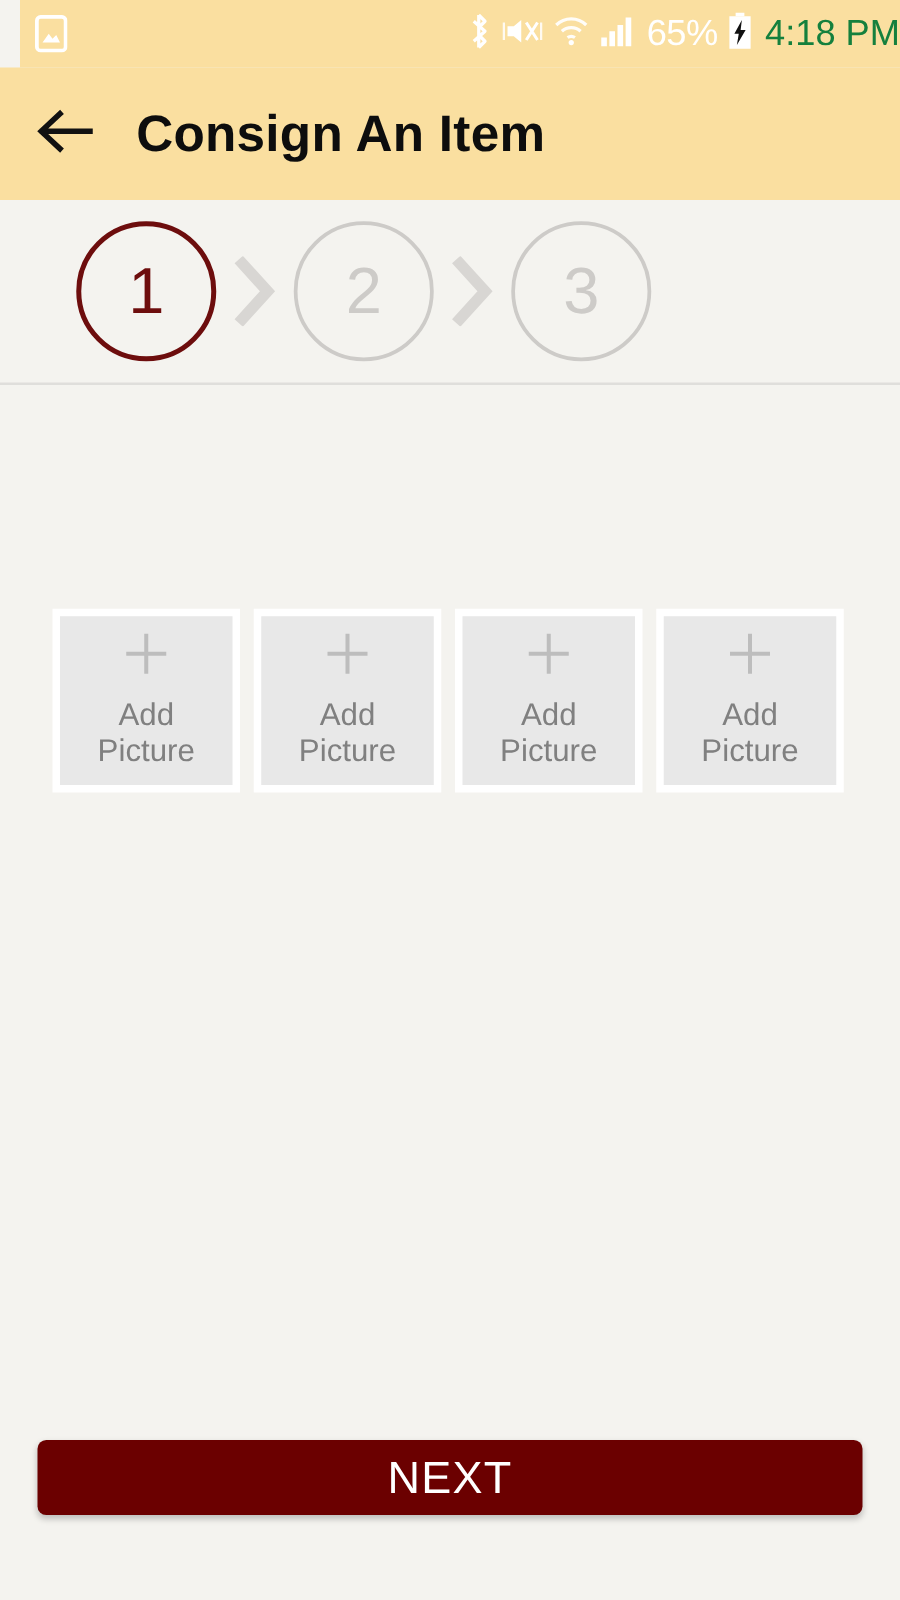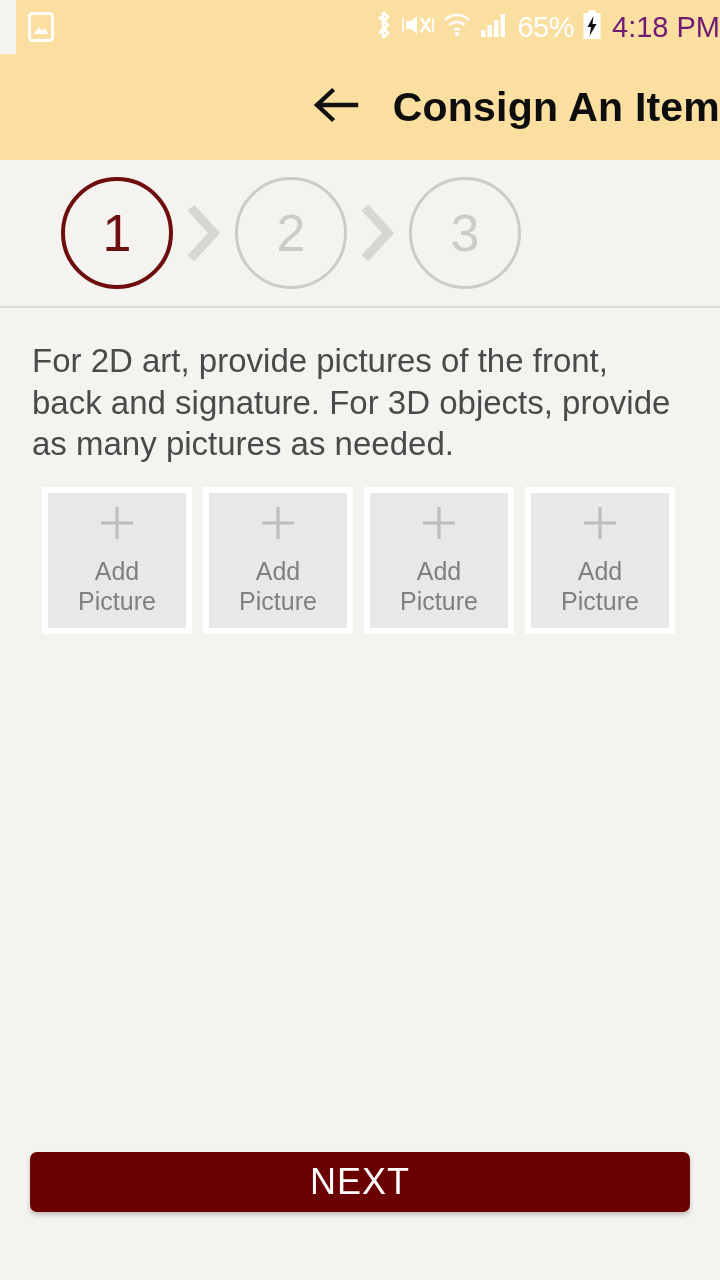--- a/index.html
+++ b/index.html
@@ -22,28 +22,28 @@
     margin-left:auto; display:flex; align-items:center; gap:9px;
     padding-right:16px; color:#ffffff;
   }
   .sb-gallery-icon { width:26px; height:30px; display:block; }
   .sb-icon { display:block; }
   .sb-battery-text {
     color:#ffffff; font-size:29px; font-weight:400; letter-spacing:-0.5px;
     line-height:1; font-family:"Liberation Sans", sans-serif;
   }
   .sb-time {
-    color:#701a75; font-size:29px; font-weight:400; letter-spacing:0px;
+    color:#15803d; font-size:29px; font-weight:400; letter-spacing:0px;
     line-height:1; margin-left:2px;
   }
 
   
   .appbar {
     position:absolute; top:54px; left:0; width:720px; height:106px;
-    background:#fadfa0; display:flex; align-items:center;justify-content:flex-end;
+    background:#fadfa0; display:flex; align-items:center;
   }
   .back-btn {
     width:56px; height:56px; margin-left:24px;
     display:flex; align-items:center; justify-content:center;
     cursor:pointer;
   }
   .appbar-title {
     margin-left:29px; font-size:41px; font-weight:700; color:#0d0d0d;
     letter-spacing:0.2px; line-height:1;
   }
@@ -191,21 +191,20 @@
         <svg width="34" height="56" viewBox="0 0 34 56">
           <path d="M7 6 L27 28 L7 50" fill="none" stroke="#d8d6d3" stroke-width="9" stroke-linecap="square" stroke-linejoin="miter"></path>
         </svg>
       </div>
       <div class="step-circle inactive">
         <span>3</span>
       </div>
     </div>
   </div>
 
-  <div class="instructions">For 2D art, provide pictures of the front, back and signature. For 3D objects, provide as many pictures as needed.</div>
 
   <div class="tiles">
 
     <div class="tile">
       <div class="tile-inner">
         <span class="plus-icon">
           <svg width="44" height="44" viewBox="0 0 44 44">
             <path d="M22 6 L22 38 M6 22 L38 22" stroke="#bdbdbd" stroke-width="3.2"></path>
           </svg>
         </span>

